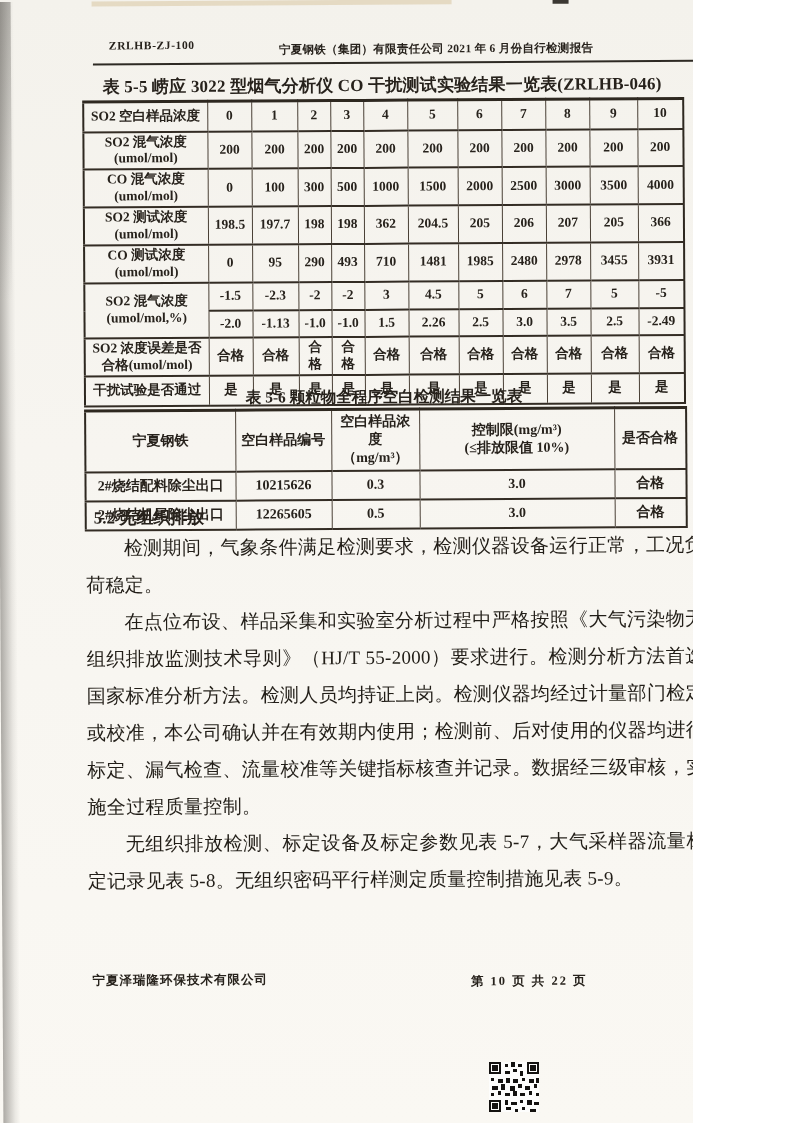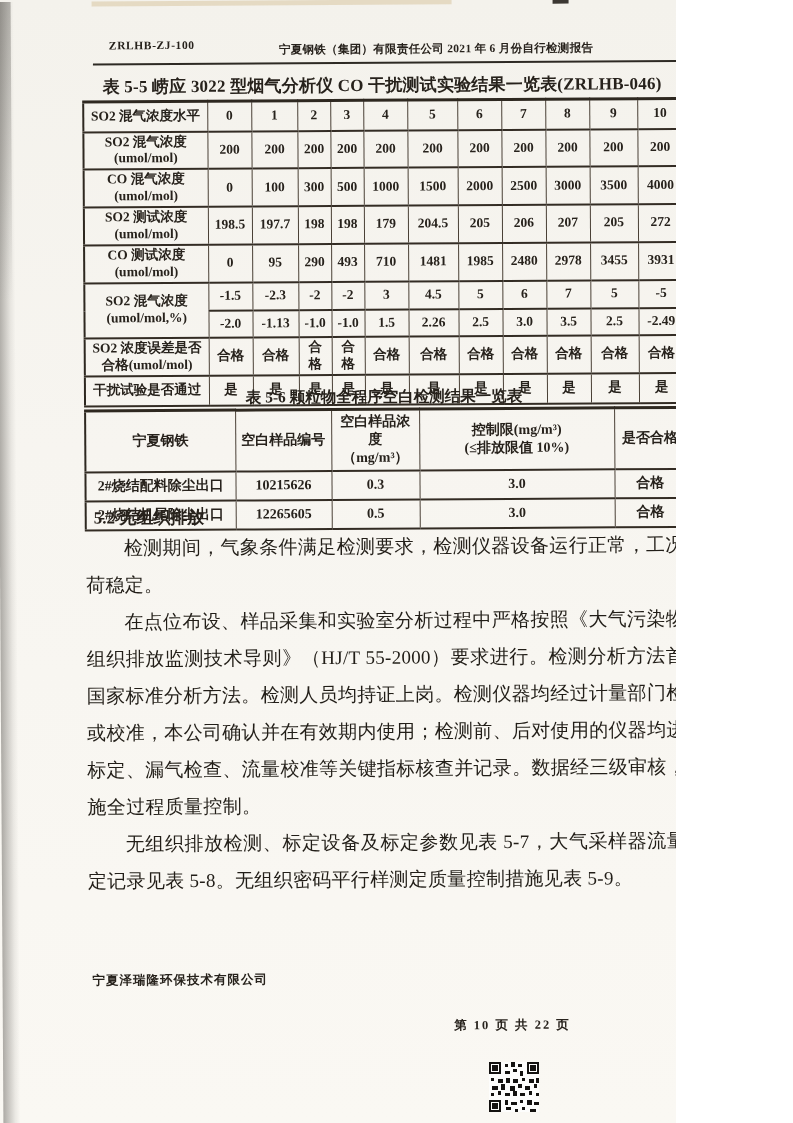--- a/index.html
+++ b/index.html
@@ -1,20 +1,21 @@
 <!DOCTYPE html>
 <html><head>
 <meta charset="utf-8">
 <style>
   html,body { margin:0; padding:0; }
   #page {
     position:relative; width:676px; height:1123px; overflow:hidden;
     background: linear-gradient(180deg,#f4f2ec 0%, #f7f5f0 40%, #faf8f3 100%);
     font-family:"Liberation Serif","DejaVu Serif",serif;
     color:#27221c;
+    padding-left:17px;
   }
   #sheet { position:absolute; inset:0; transform:rotate(-0.35deg); transform-origin:50% 50%; }
 
   
   .edge-left { position:absolute; left:0; top:0; bottom:0; width:17px;
     background:linear-gradient(to right, rgba(96,93,88,0.50), rgba(120,117,112,0.12) 70%, rgba(120,117,112,0)); }
   .edge-left-top { position:absolute; left:0; top:0; width:14px; height:300px;
     background:linear-gradient(to bottom, rgba(70,67,62,0.35), rgba(70,67,62,0)); }
   .top-tan { position:absolute; left:95px; top:0; width:360px; height:5px; background:#d8c7a2; opacity:.55; }
   .top-mark-1 { position:absolute; left:556px; top:0; width:16px; height:5px; background:#3c3833; }
@@ -51,21 +52,21 @@
 
   
   .sec-heading { position:absolute; left:94px; top:505px; font-size:17px; font-weight:700; }
   .bodytext { position:absolute; left:86px; top:528px; width:618px;
     font-size:19px; line-height:37px; letter-spacing:.3px;
     text-align:justify; color:#221e18; }
   .bodytext p { margin:0; text-indent:2em; }
 
   
   .ftr-company { position:absolute; left:90px; top:971px; font-size:12.5px; font-weight:700; letter-spacing:1px; }
-  .ftr-page { position:absolute; right:108px; top:974px; font-size:12.5px; font-weight:700; letter-spacing:2px;margin-top:44px; }
+  .ftr-page { position:absolute; right:108px; top:974px; font-size:12.5px; font-weight:700; letter-spacing:2px; }
 
   
   .qr { position:absolute; left:489px; top:1062px; width:50px; height:50px; }
   .scan-label { position:absolute; left:551px; top:1072px; font-size:21px; letter-spacing:2px; color:#454340; }
 </style>
 </head>
 <body>
 
 <div id="page">
   <div id="sheet">
@@ -91,21 +92,21 @@
           <col style="width:44px">
         <col style="width:50px">
           <col style="width:44px">
           <col style="width:44px">
         <col style="width:44px">
           <col style="width:48px">
           <col style="width:46px">
       </colgroup>
       <tbody>
           <tr style="height:30px">
-        <td class="lbl">SO2 混气浓度水平</td>
+        <td class="lbl">SO2 空白样品浓度</td>
             <td>0</td>
             <td>1</td>
             <td>2</td>
             <td>3</td>
             <td>4</td>
             <td>5</td>
             <td>6</td>
             <td>7</td>
             <td>8</td>
             <td>9</td>
@@ -141,27 +142,27 @@
             <td>3500</td>
             <td>4000</td>
           </tr>
       <tr style="height:32px">
         <td class="lbl">SO2 测试浓度
 (umol/mol)</td>
             <td>198.5</td>
             <td>197.7</td>
             <td>198</td>
             <td>198</td>
-            <td>179</td>
+            <td>362</td>
             <td>204.5</td>
             <td>205</td>
             <td>206</td>
             <td>207</td>
             <td>205</td>
-            <td>272</td>
+            <td>366</td>
           </tr>
       <tr style="height:34px">
         <td class="lbl">CO 测试浓度
 (umol/mol)</td>
             <td>0</td>
             <td>95</td>
             <td>290</td>
             <td>493</td>
             <td>710</td>
             <td>1481</td>

